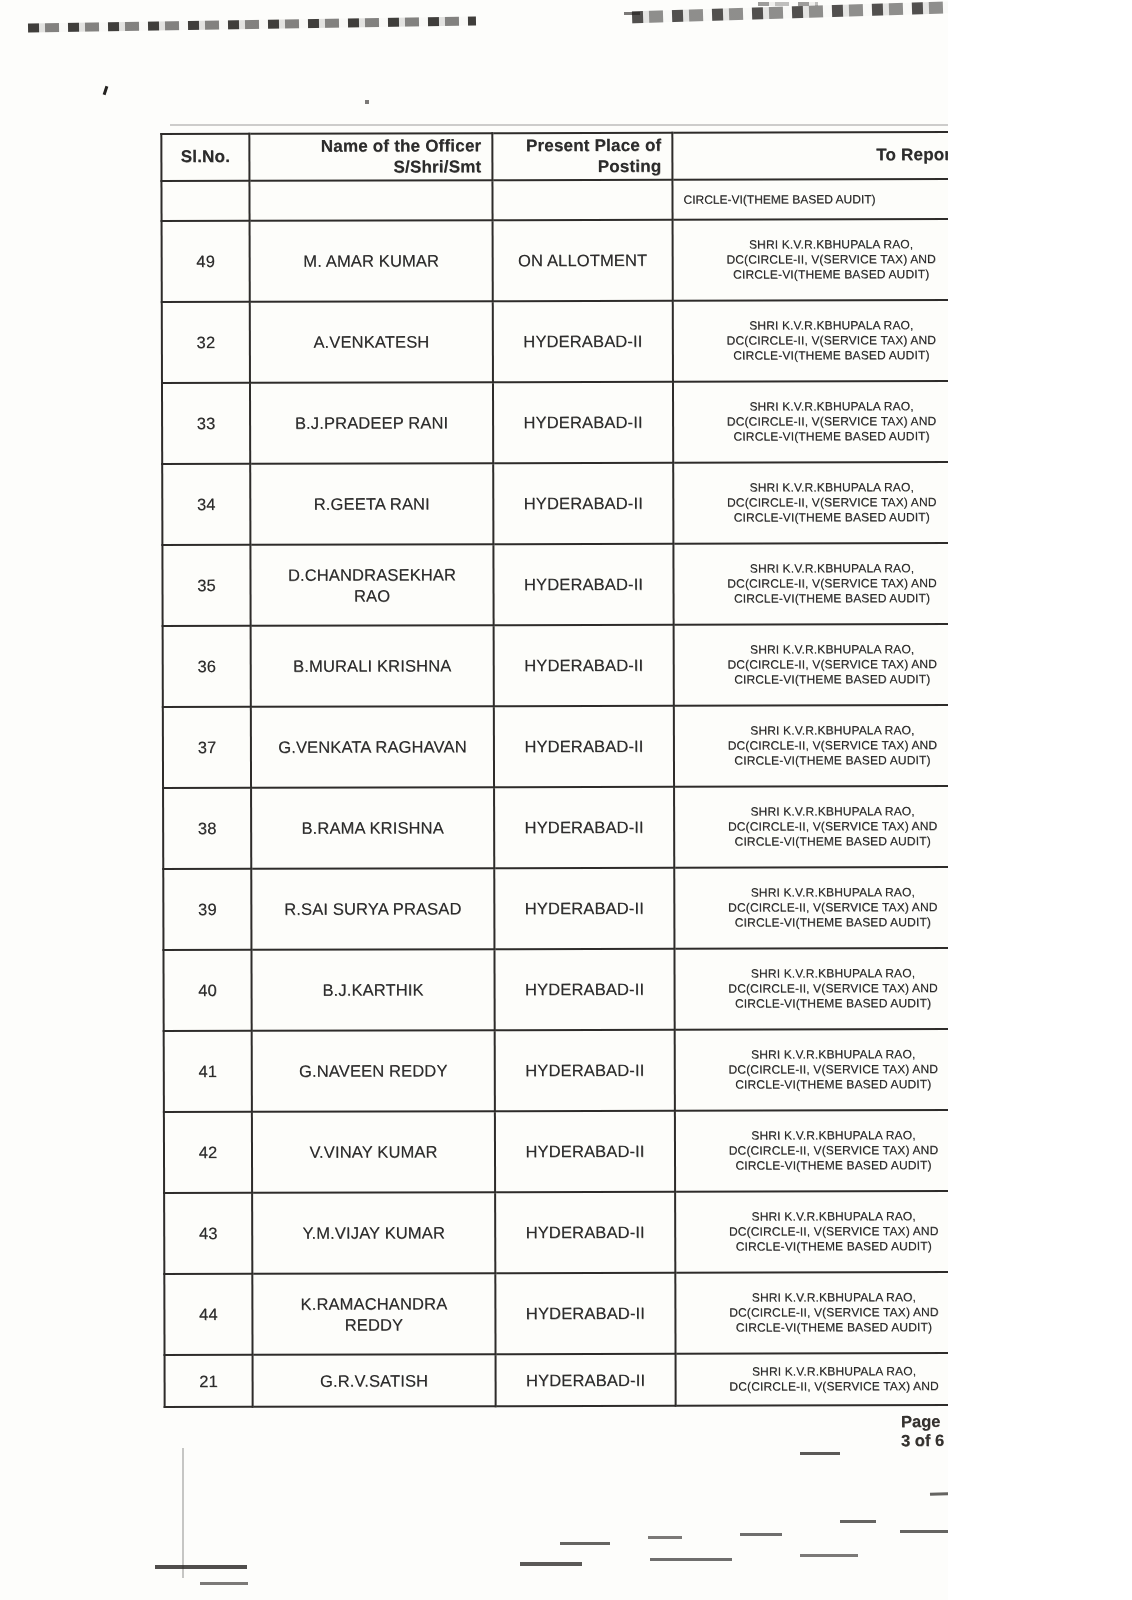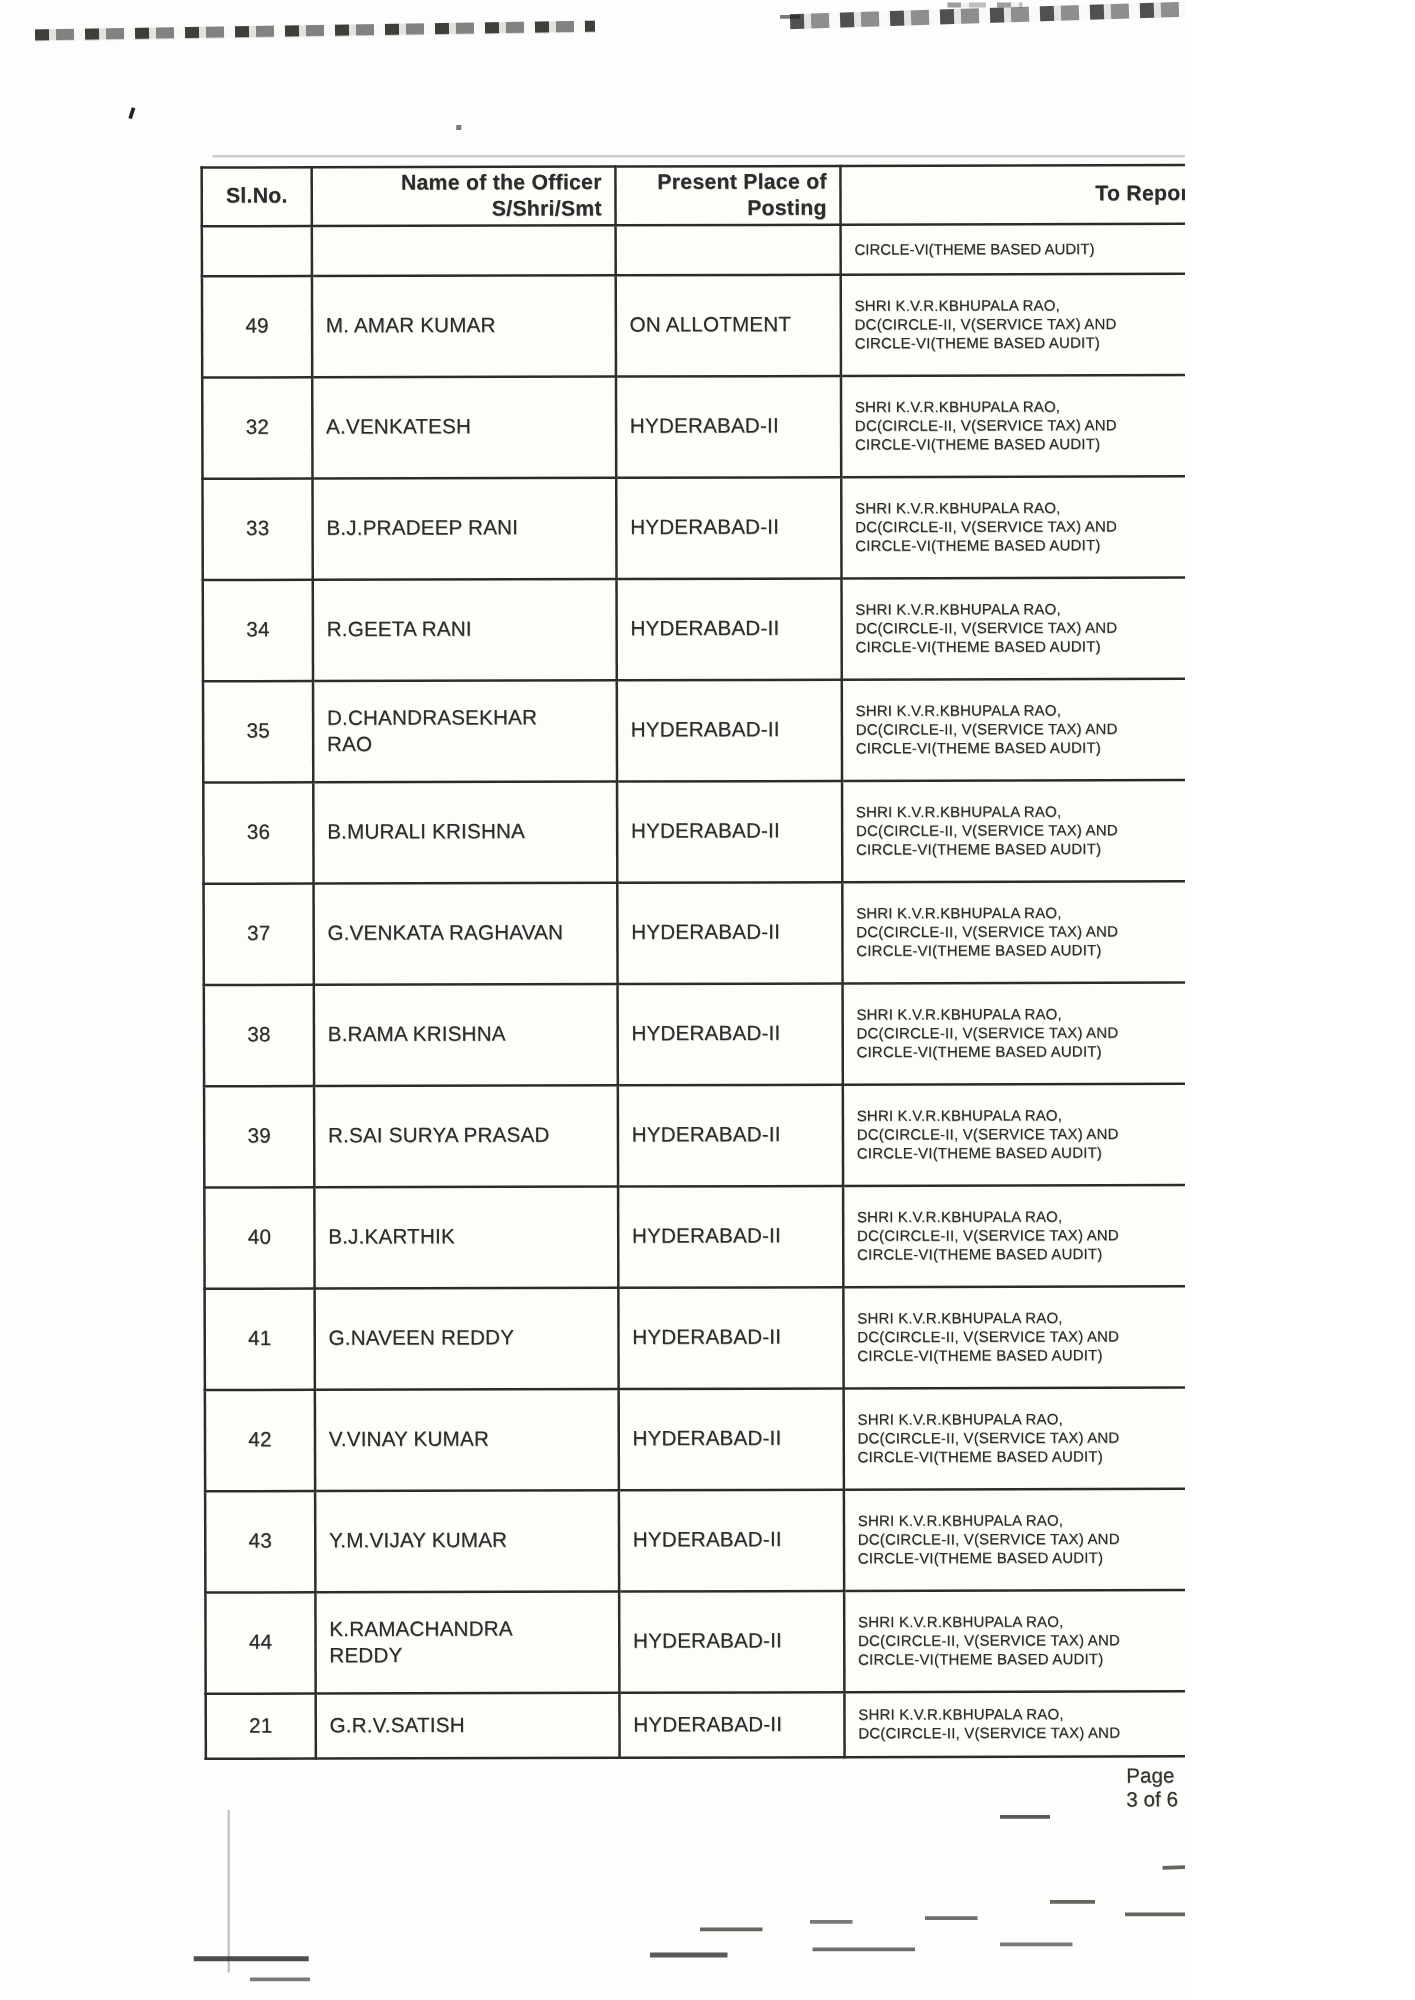--- a/index.html
+++ b/index.html
@@ -43,32 +43,32 @@
     font-weight: bold;
     text-align: right;
     line-height: 1.2;
     letter-spacing: 0.2px;
     padding: 2px 10px;
   }
   .header-row   { height: 47px; }
   .carryover-row { height: 40px; }
   .carryover-row td { font-size: 16px; line-height: 1.2; }
   .data-row     { height: 81px; }
-  .data-row td  { font-size: 16.5px; line-height: 1.24; letter-spacing: 0.15px; }
+  .data-row td  { font-size: 16.5px; line-height: 1.24; letter-spacing: 0.15px; text-align: center; }
   .last-row     { height: 52px; }
   th:first-child, td:first-child { text-align: center; }
   td:nth-child(4), .carryover-row td:nth-child(4) { font-size: 12px; }
 
   
   .page-footer {
     position: absolute;
     left: 901px;
     top: 1412px;
     font-size: 16.5px;
-    font-weight: normal;
+    font-weight: bold;
     color: #34312e;
     text-shadow: 0.3px 0.4px 0.6px rgba(35,32,30,0.5);
     transform: rotate(-0.4deg);
   }
 
   
   .noise-layer i {
     display: block;
     position: absolute;
     background: #242220;

